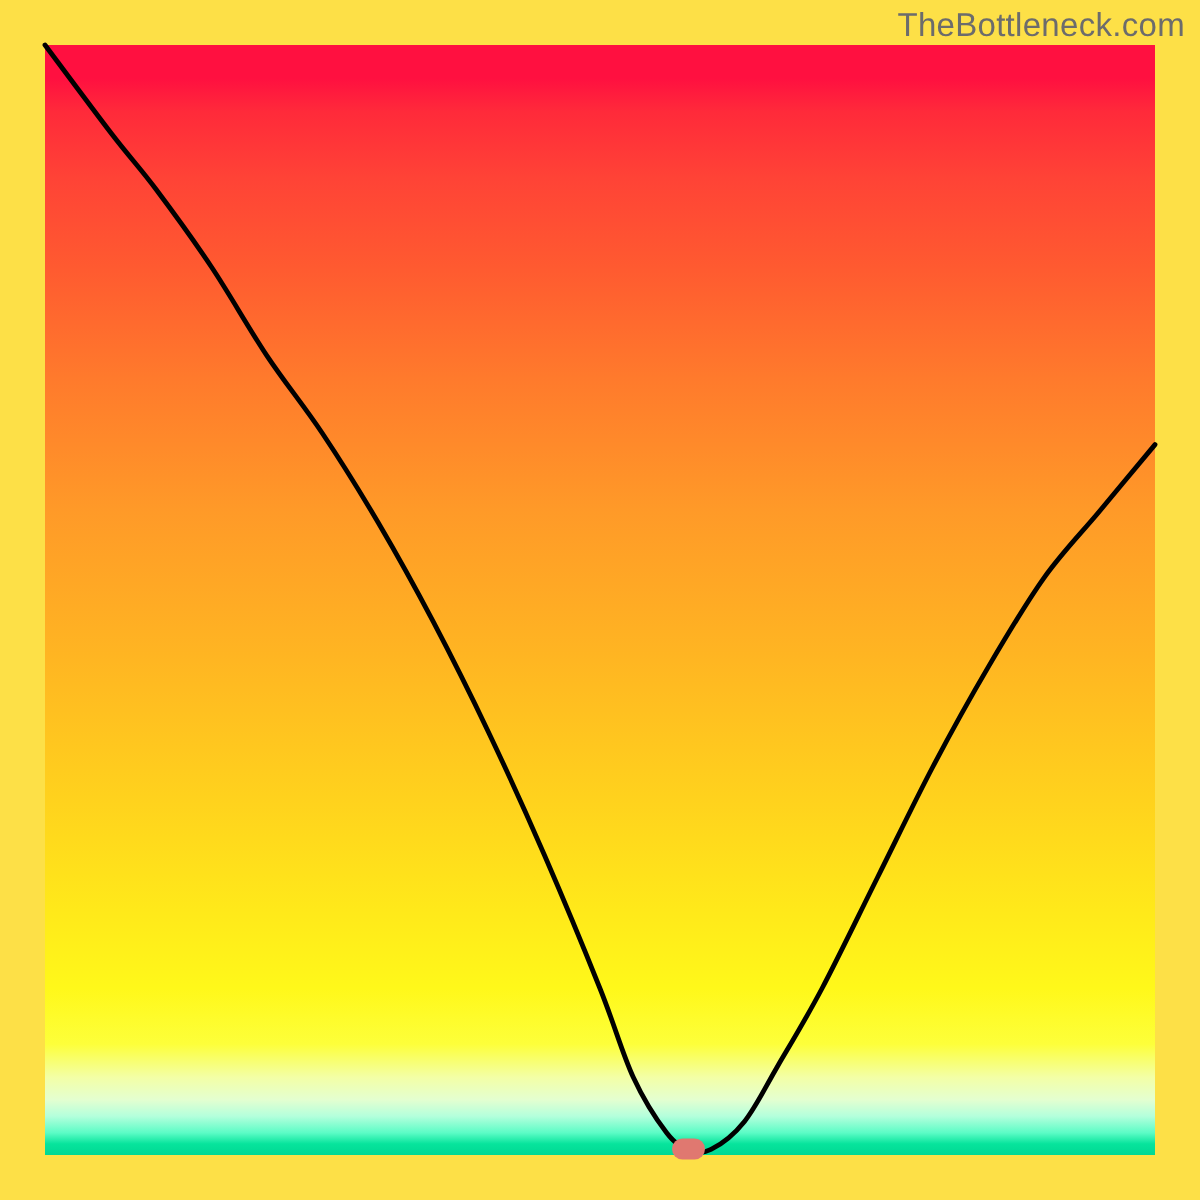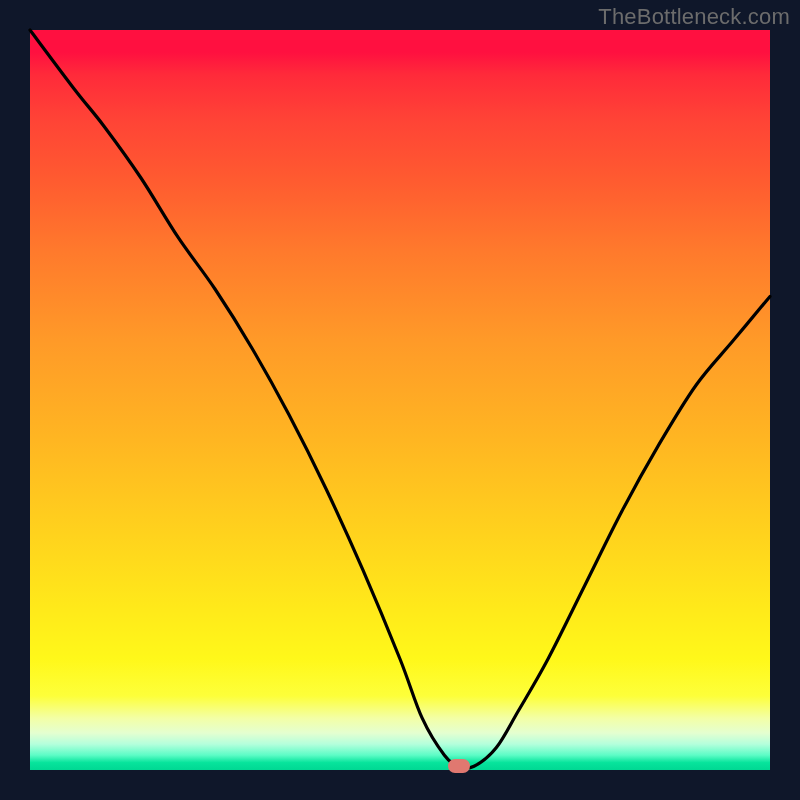--- a/index.html
+++ b/index.html
@@ -8,21 +8,21 @@
     width: 800px;
     height: 800px;
     background: #000;
     overflow: hidden;
     font-family: Arial, Helvetica, sans-serif;
   }
   .frame {
     position: relative;
     width: 800px;
     height: 800px;
-    background: #0f172a;
+    background: #fde047;
   }
   .watermark {
     position: absolute;
     top: 4px;
     right: 10px;
     color: #6c6c6c;
     font-size: 22px;
     font-weight: 500;
     letter-spacing: 0.2px;
     user-select: none;

